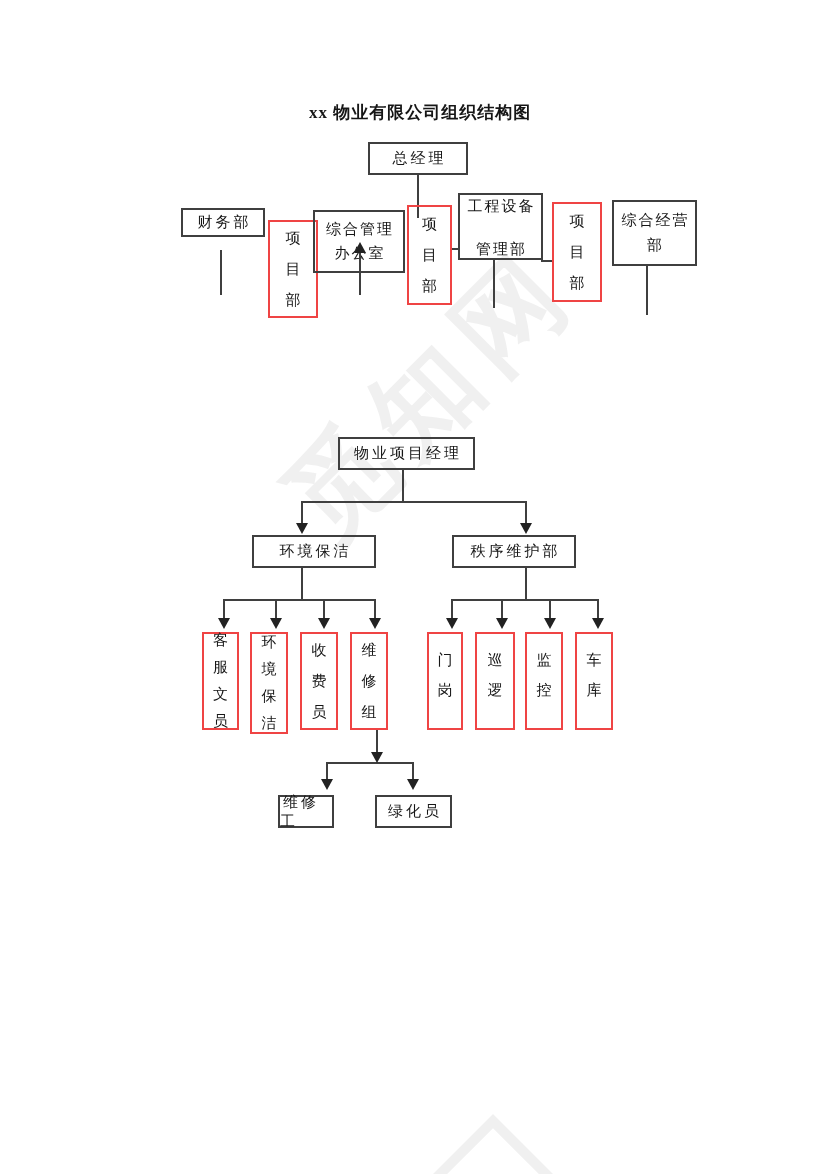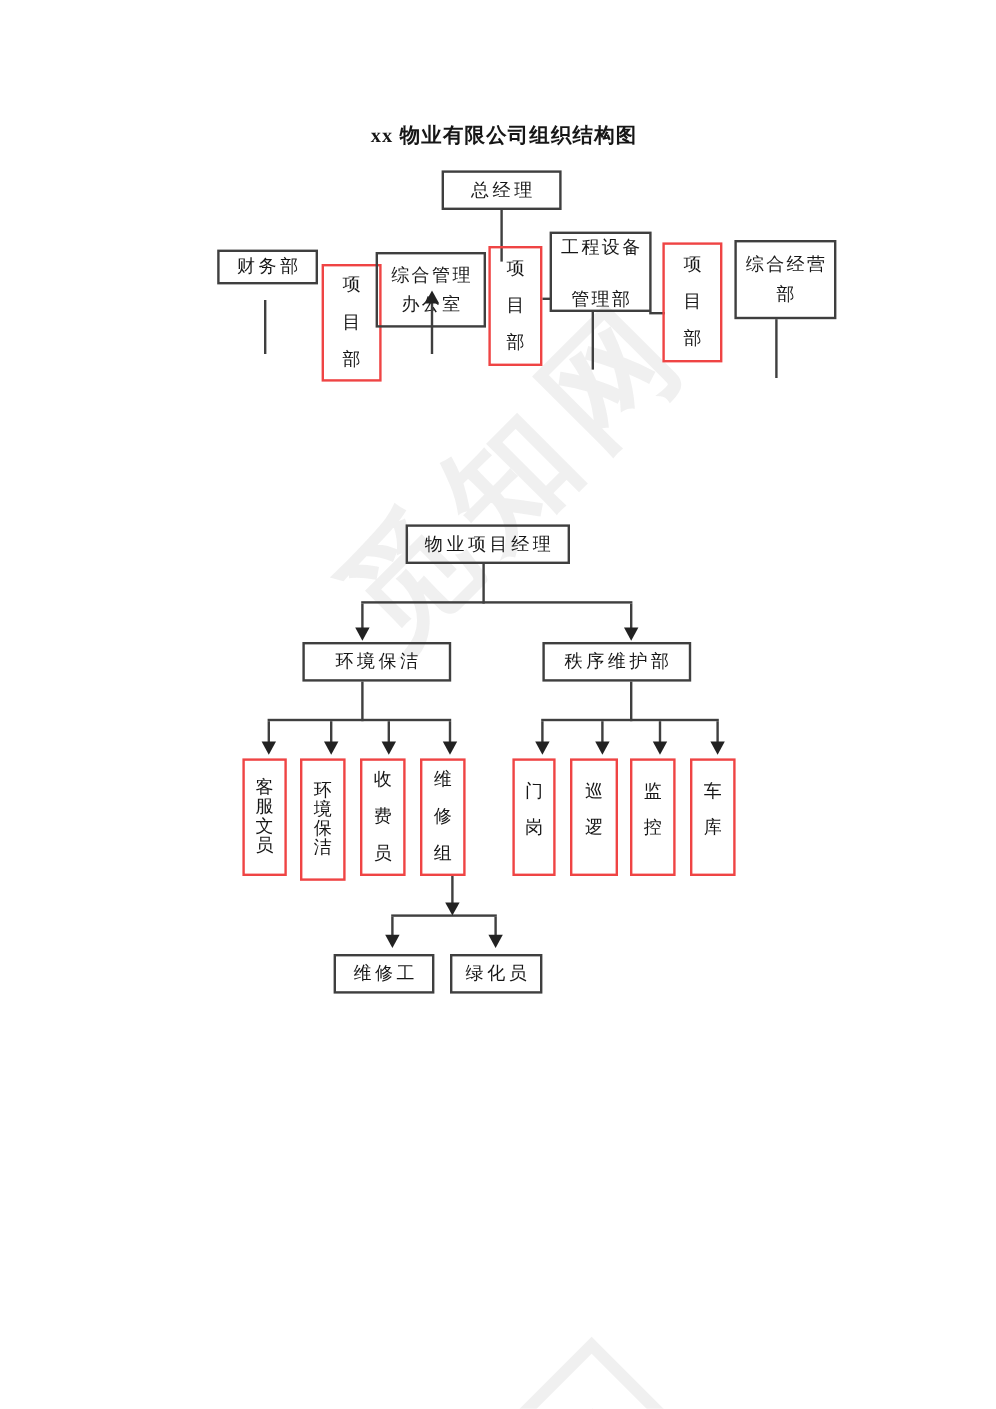--- a/index.html
+++ b/index.html
@@ -40,21 +40,21 @@
     background:transparent;z-index:2;
   }
   .box2l{flex-direction:column;justify-content:space-evenly;letter-spacing:2px;text-indent:2px;padding:2px 0;}
   .box2l span{display:block;}
   .vbox{
     position:absolute;box-sizing:border-box;border:2px solid #ef4444;
     display:flex;align-items:center;justify-content:center;
     font-size:15px;text-align:center;background:transparent;z-index:2;
     padding:0 8px;word-break:break-all;
   }
-  .v4{line-height:16px;}
+  .v4{line-height:27px;}
   .v3{line-height:31px;}
   .v2{line-height:30px;align-items:flex-start;padding-top:11px;}
   .vwide{padding:0 12px;}
   
   .line{position:absolute;background:#3f3f3f;z-index:1;}
   .arr-d{position:absolute;width:0;height:0;z-index:3;
     border-left:6px solid transparent;border-right:6px solid transparent;border-top:11px solid #222;}
   .arr-u{position:absolute;width:0;height:0;z-index:5;
     border-left:6px solid transparent;border-right:6px solid transparent;border-bottom:11px solid #222;}
   .zu{z-index:5;}
@@ -153,17 +153,17 @@
     <div class="vbox v2" style="left:575px;top:632px;width:38px;height:98px;text-align:center;">车库</div>
 
     <div class="line" style="left:376px;top:730px;width:2px;height:25px;"></div>
     <div class="arr-d" style="left:371px;top:752px;"></div>
     <div class="line" style="left:326px;top:762px;width:88px;height:2px;"></div>
     <div class="line" style="left:326px;top:764px;width:2px;height:17px;"></div>
     <div class="arr-d" style="left:321px;top:779px;"></div>
     <div class="line" style="left:412px;top:764px;width:2px;height:17px;"></div>
     <div class="arr-d" style="left:407px;top:779px;"></div>
 
-    <div class="box" style="left:278px;top:795px;width:84px;height:33px;">维修工</div>
+    <div class="box" style="left:278px;top:795px;width:56px;height:33px;">维修工</div>
     <div class="box" style="left:375px;top:795px;width:77px;height:33px;">绿化员</div>
   </div>
 
 </div>
 
 </body></html>

